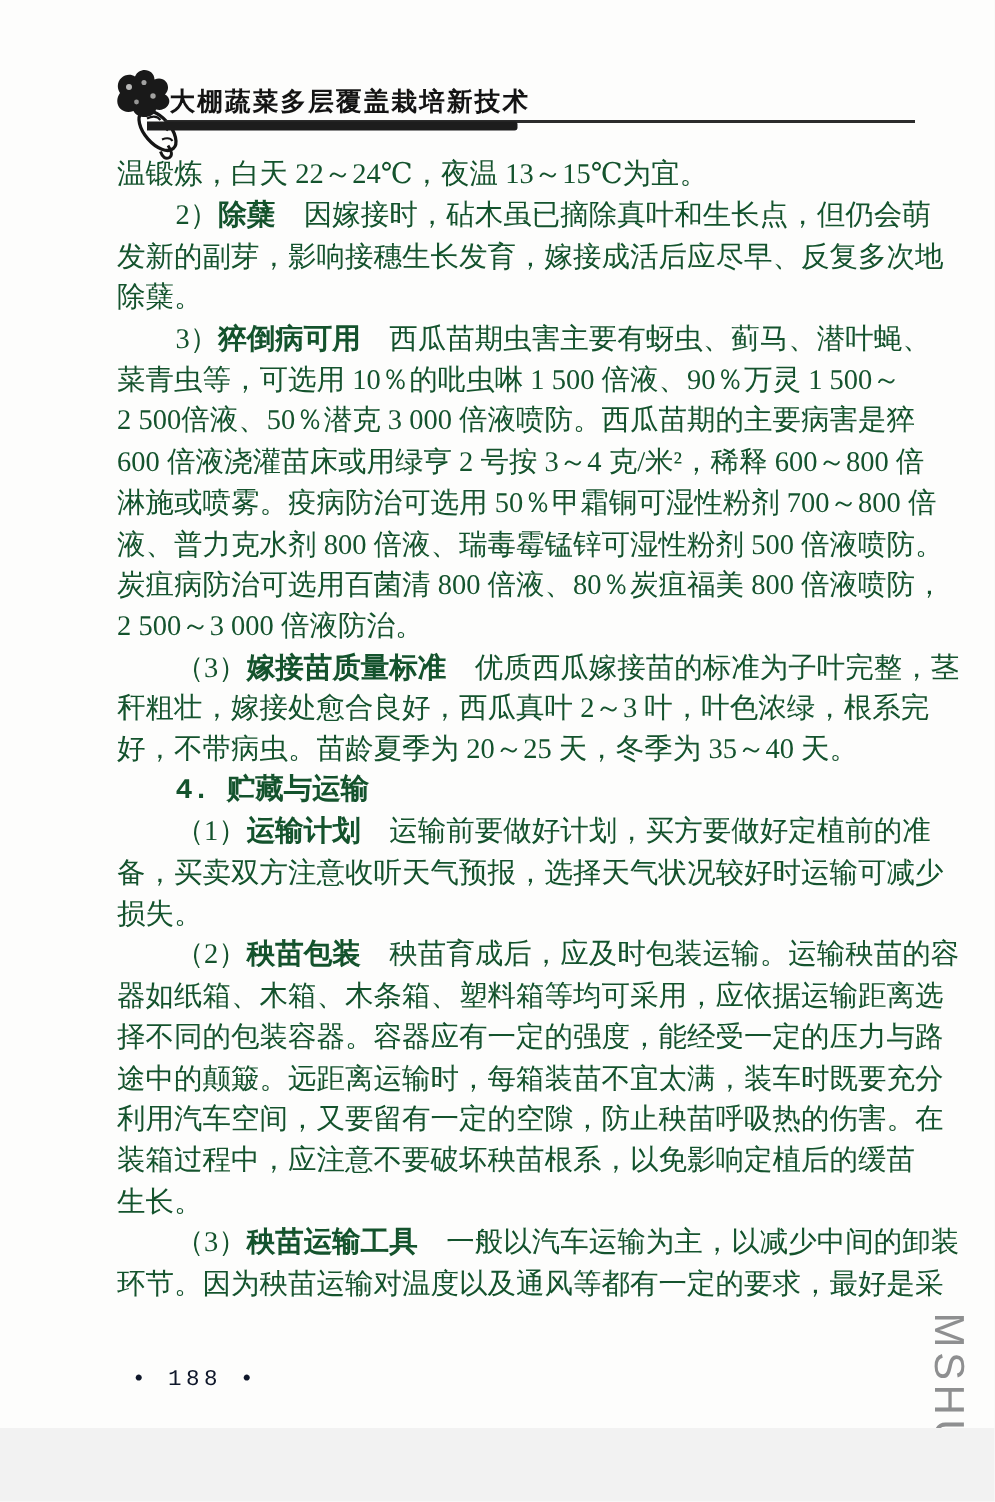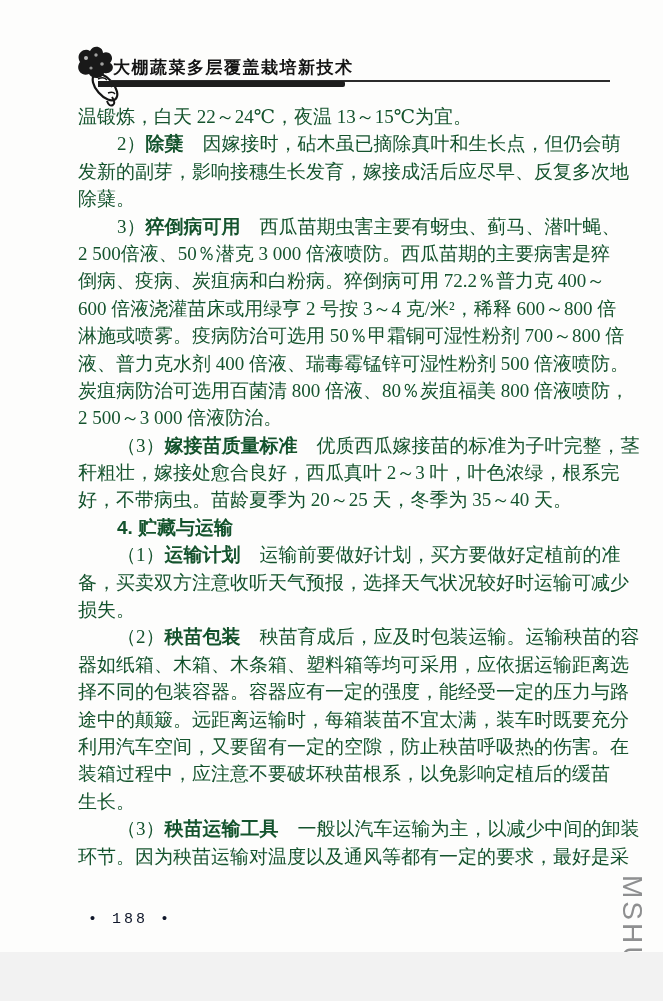--- a/index.html
+++ b/index.html
@@ -39,21 +39,21 @@
 
   
   .text-block {
     position: absolute; left: 78px; top: 103px;
     width: 532px;
     font-size: 19px; line-height: 27.4px;
     color: #14532d;
   }
   .line { white-space: nowrap; height: 27.4px; }
   .line.indent { padding-left: 39px; }
-  .line.heading { font-weight: bold; font-family: Liberation Sans, sans-serif; }
+  .line.heading { font-weight: bold; font-family: Liberation Mono, monospace; }
   .run-head { font-weight: bold; }
 
   
   .page-number {
     position: absolute; left: 88px; top: 911px;
     font-size: 15px; letter-spacing: 3px; color: #0f172a; font-family: Liberation Mono, monospace;
   }
 
   
   .watermark {
@@ -87,25 +87,25 @@
   <div class="hdr-rule-thin"></div>
   <div class="hdr-rule-thick"></div>
   <div class="hdr-title">大棚蔬菜多层覆盖栽培新技术</div>
 
   <main class="text-block" id="text-block">
       <div class="line"><span>温锻炼，白天 22～24℃，夜温 13～15℃为宜。</span></div>
       <div class="line indent"><span>2）</span><span class="run-head">除蘖</span><span>　因嫁接时，砧木虽已摘除真叶和生长点，但仍会萌</span></div>
       <div class="line"><span>发新的副芽，影响接穗生长发育，嫁接成活后应尽早、反复多次地</span></div>
       <div class="line"><span>除蘖。</span></div>
       <div class="line indent"><span>3）</span><span class="run-head">猝倒病可用</span><span>　西瓜苗期虫害主要有蚜虫、蓟马、潜叶蝇、</span></div>
+      <div class="line"><span>菜青虫等，可选用 10％的吡虫啉 1 500 倍液、90％万灵 1 500～</span></div>
       <div class="line"><span>2 500倍液、50％潜克 3 000 倍液喷防。西瓜苗期的主要病害是猝</span></div>
-      <div class="line"><span>倒病、疫病、炭疽病和白粉病。猝倒病可用 72.2％普力克 400～</span></div>
       <div class="line"><span>600 倍液浇灌苗床或用绿亨 2 号按 3～4 克/米²，稀释 600～800 倍</span></div>
       <div class="line"><span>淋施或喷雾。疫病防治可选用 50％甲霜铜可湿性粉剂 700～800 倍</span></div>
-      <div class="line"><span>液、普力克水剂 400 倍液、瑞毒霉锰锌可湿性粉剂 500 倍液喷防。</span></div>
+      <div class="line"><span>液、普力克水剂 800 倍液、瑞毒霉锰锌可湿性粉剂 500 倍液喷防。</span></div>
       <div class="line"><span>炭疽病防治可选用百菌清 800 倍液、80％炭疽福美 800 倍液喷防，</span></div>
       <div class="line"><span>2 500～3 000 倍液防治。</span></div>
       <div class="line indent"><span>（3）</span><span class="run-head">嫁接苗质量标准</span><span>　优质西瓜嫁接苗的标准为子叶完整，茎</span></div>
       <div class="line"><span>秆粗壮，嫁接处愈合良好，西瓜真叶 2～3 叶，叶色浓绿，根系完</span></div>
       <div class="line"><span>好，不带病虫。苗龄夏季为 20～25 天，冬季为 35～40 天。</span></div>
       <div class="line indent heading"><span>4. 贮藏与运输</span></div>
       <div class="line indent"><span>（1）</span><span class="run-head">运输计划</span><span>　运输前要做好计划，买方要做好定植前的准</span></div>
       <div class="line"><span>备，买卖双方注意收听天气预报，选择天气状况较好时运输可减少</span></div>
       <div class="line"><span>损失。</span></div>
       <div class="line indent"><span>（2）</span><span class="run-head">秧苗包装</span><span>　秧苗育成后，应及时包装运输。运输秧苗的容</span></div>

